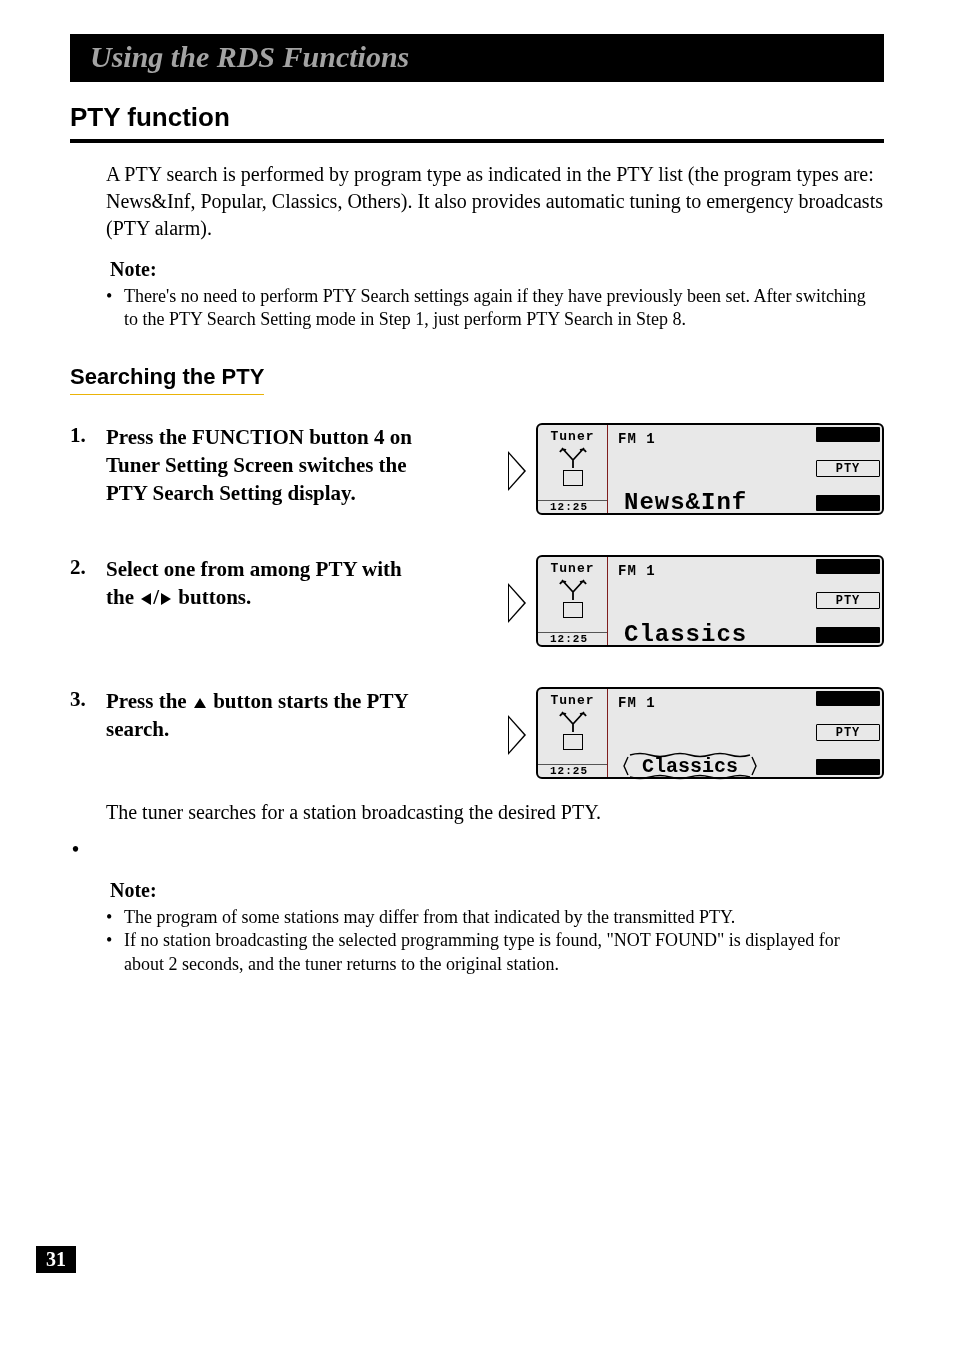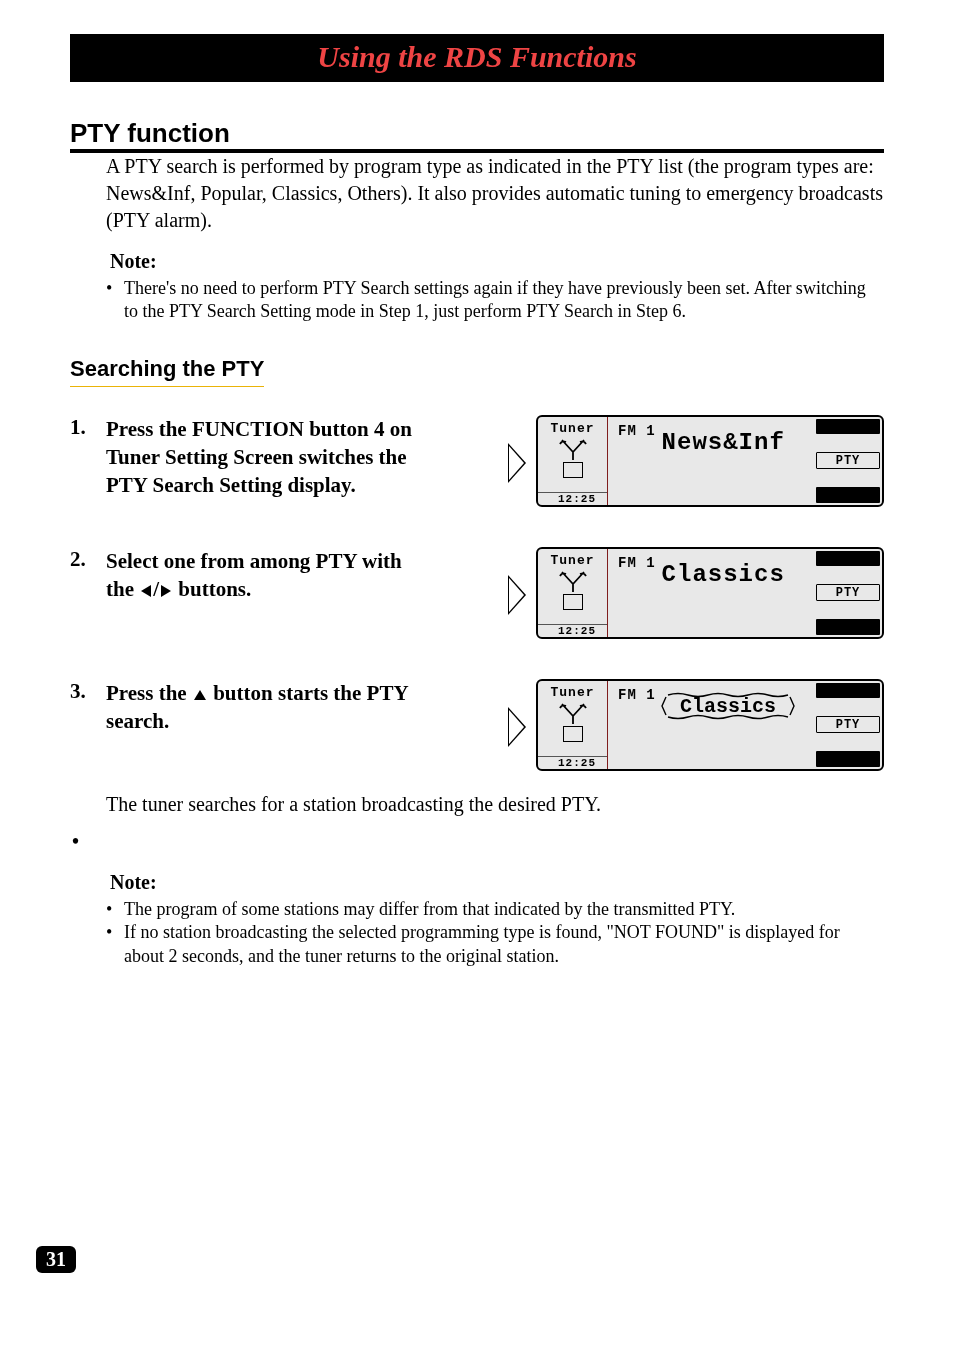--- a/index.html
+++ b/index.html
@@ -9,34 +9,34 @@
     background: #fff;
     font-family: "Times New Roman", Times, serif;
     color: #000;
     position: relative;
   }
   .page {
     padding: 34px 70px 0 70px;
   }
   .title-bar {
     background: #000;
-    color: #ef4444;
+    color: #a3a3a3;
     font-style: italic;
     font-weight: bold;
     font-size: 30px;
     padding: 6px 20px 8px 20px;
-    margin-bottom: 36px;
-    text-align: center;
+    margin-bottom: 20px;
   }
   .h2 {
     font-family: Arial, Helvetica, sans-serif;
     font-weight: bold;
     font-size: 26px;
     border-bottom: 4px solid #000;
-    padding-bottom: 0;
+    padding-bottom: 6px;
+    margin-bottom: 18px;
   }
   .para {
     font-size: 20px;
     line-height: 1.35;
     margin-left: 36px;
     margin-bottom: 16px;
   }
   .note-label {
     font-weight: bold;
     font-size: 20px;
@@ -130,28 +130,30 @@
     width: 20px; height: 16px;
     border: 1.5px solid #000;
     margin-top: 2px;
   }
   .time-label {
     font-size: 11px;
     font-weight: bold;
     letter-spacing: 1px;
     width: 100%;
     text-align: left;
-    padding-left: 20px;
+    padding-left: 12px;
     margin-top: auto;
     border-top: 1px solid #555;
   }
   .screen-mid {
     flex: 1;
     padding: 6px 8px 4px 10px;
     display: flex;
+    flex-direction: column;
+    gap: 36px;
   }
   .fm-label { font-size: 14px; font-weight: bold; letter-spacing: 1px; }
   .pty-value {
     font-size: 24px;
     font-weight: bold;
     letter-spacing: 1px;
     margin-top: 6px;
     margin-left: 6px;
     font-family: "Courier New", monospace;
   }
@@ -204,36 +206,35 @@
   .tri-down { border-left: 6px solid transparent; border-right: 6px solid transparent; border-top: 10px solid #000; }
   .page-num {
     position: absolute;
     left: 36px;
     bottom: 82px;
     background: #000;
     color: #fff;
     font-weight: bold;
     font-size: 20px;
     padding: 2px 10px;
-    border-radius: 6px;
   }
 </style>
 </head>
 <body>
 
 <div class="page">
   <div class="title-bar">Using the RDS Functions</div>
 
   <div class="h2">PTY function</div>
   <div class="para">A PTY search is performed by program type as indicated in the PTY list (the program types are: News&amp;Inf, Popular, Classics, Others). It also provides automatic tuning to emergency broadcasts (PTY alarm).</div>
   <div class="note-label">Note:</div>
   <div class="note-list">
     <div class="item">
         <span class="bullet">•</span>
-        <span>There's no need to perform PTY Search settings again if they have previously been set. After switching to the PTY Search Setting mode in Step 1, just perform PTY Search in Step 6.</span>
+        <span>There's no need to perform PTY Search settings again if they have previously been set. After switching to the PTY Search Setting mode in Step 1, just perform PTY Search in Step 8.</span>
       </div>
   </div>
 
   <div><span class="h3">Searching the PTY</span></div>
 
   <div class="step-row">
     <div class="step-num">1.</div>
     <div class="step-text">Press the FUNCTION button 4 on Tuner Setting Screen switches the PTY Search Setting display.</div>
     <div class="screen-wrap">
       <div class="triangle"></div>

